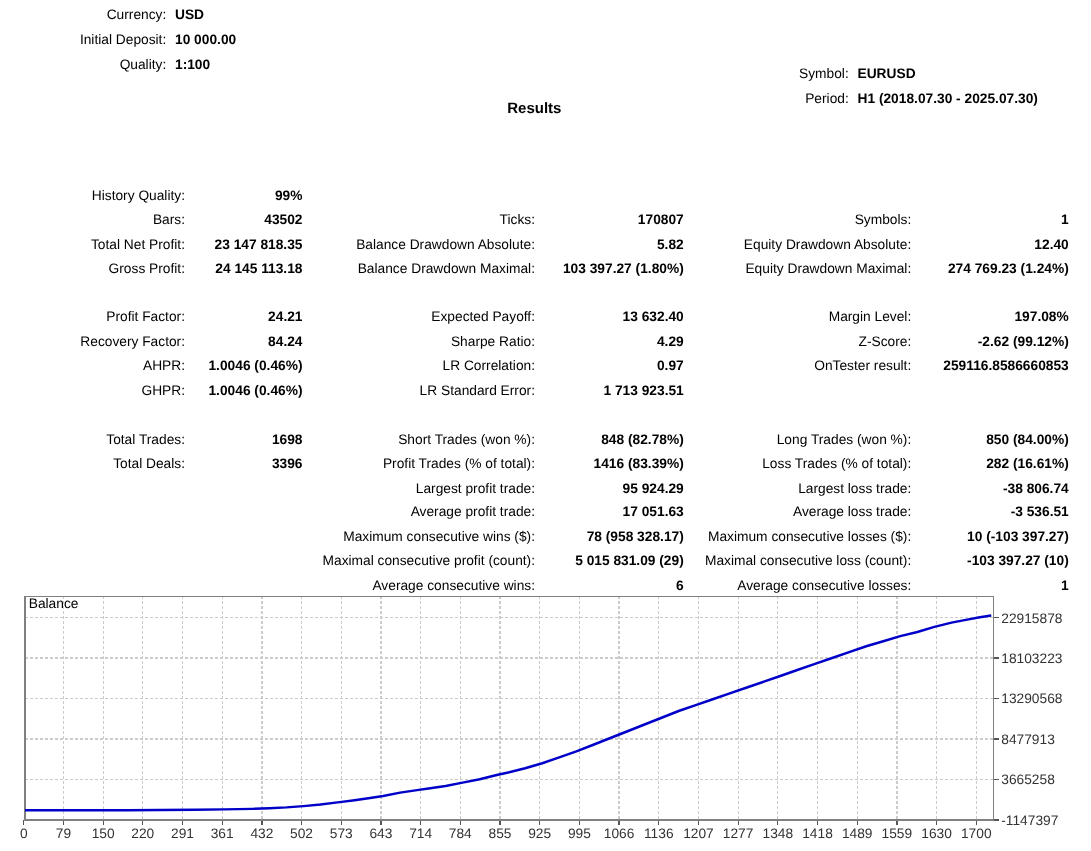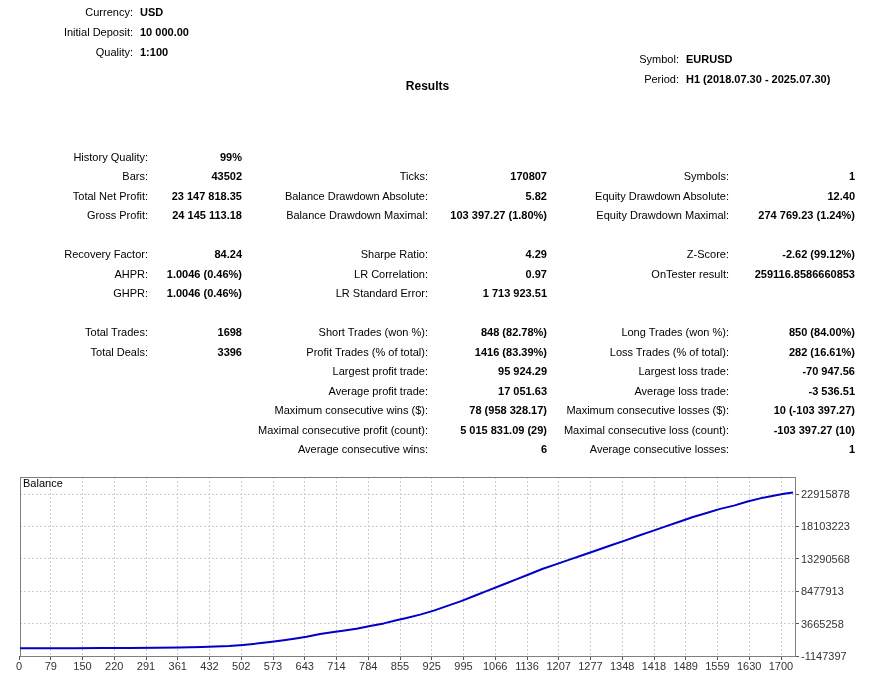--- a/index.html
+++ b/index.html
@@ -96,20 +96,28 @@
           <div class="cell label">Gross Profit:</div>
           <div class="cell value">24 145 113.18</div>
           <div class="cell label">Balance Drawdown Maximal:</div>
           <div class="cell value">103 397.27 (1.80%)</div>
           <div class="cell label">Equity Drawdown Maximal:</div>
           <div class="cell value">274 769.23 (1.24%)</div>
         </div>
       </div>
       <div class="stat-block">
         <div class="stat-row">
+          <div class="cell label">Profit Factor:</div>
+          <div class="cell value">24.21</div>
+          <div class="cell label">Expected Payoff:</div>
+          <div class="cell value">13 632.40</div>
+          <div class="cell label">Margin Level:</div>
+          <div class="cell value">197.08%</div>
+        </div>
+        <div class="stat-row">
           <div class="cell label">Recovery Factor:</div>
           <div class="cell value">84.24</div>
           <div class="cell label">Sharpe Ratio:</div>
           <div class="cell value">4.29</div>
           <div class="cell label">Z-Score:</div>
           <div class="cell value">-2.62 (99.12%)</div>
         </div>
         <div class="stat-row">
           <div class="cell label">AHPR:</div>
           <div class="cell value">1.0046 (0.46%)</div>
@@ -143,21 +151,21 @@
           <div class="cell value">1416 (83.39%)</div>
           <div class="cell label">Loss Trades (% of total):</div>
           <div class="cell value">282 (16.61%)</div>
         </div>
         <div class="stat-row">
           <div class="cell label"></div>
           <div class="cell value"></div>
           <div class="cell label">Largest profit trade:</div>
           <div class="cell value">95 924.29</div>
           <div class="cell label">Largest loss trade:</div>
-          <div class="cell value">-70 947.56</div>
+          <div class="cell value">-38 806.74</div>
         </div>
         <div class="stat-row">
           <div class="cell label"></div>
           <div class="cell value"></div>
           <div class="cell label">Average profit trade:</div>
           <div class="cell value">17 051.63</div>
           <div class="cell label">Average loss trade:</div>
           <div class="cell value">-3 536.51</div>
         </div>
         <div class="stat-row">

